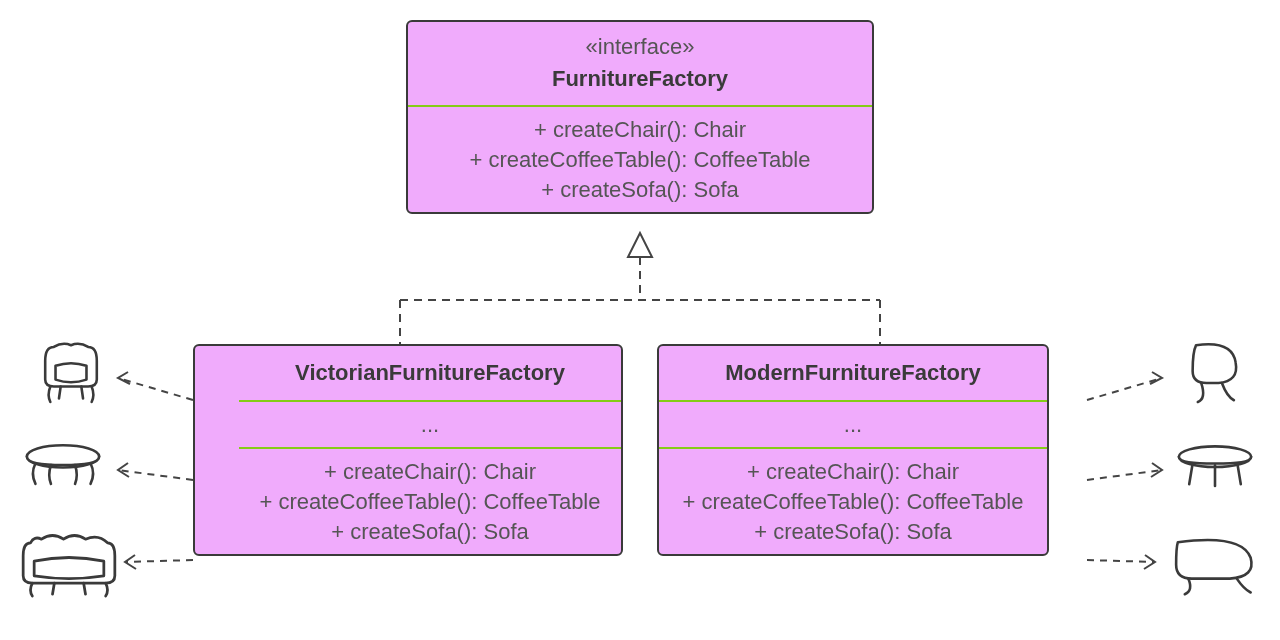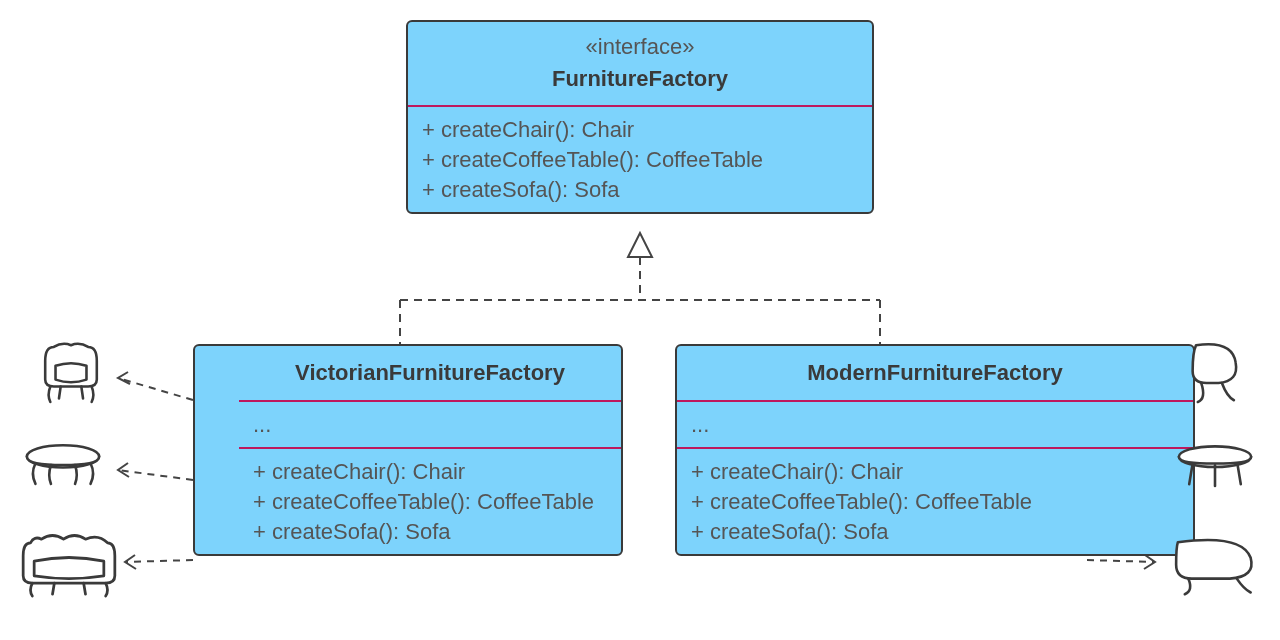--- a/index.html
+++ b/index.html
@@ -11,32 +11,33 @@
     font-family: "Segoe UI", "Helvetica Neue", Arial, sans-serif;
     color: #444;
   }
   .canvas {
     position: relative;
     width: 1280px;
     height: 640px;
   }
   .uml-box {
     position: absolute;
-    background: #7dd3fc;
+    background: #f0abfc;
     border: 2px solid #3a3a3a;
     border-radius: 6px;
     box-sizing: border-box;
     overflow: hidden;
   }
   .uml-row {
-    border-top: 2px solid #be185d;
+    border-top: 2px solid #84cc16;
     padding: 8px 14px;
     font-size: 22px;
     line-height: 1.35;
     color: #555;
+    text-align: center;
   }
   .uml-row:first-child { border-top: none; }
   .uml-head {
     text-align: center;
     padding: 10px 14px 12px 14px;
   }
   .stereotype {
     font-size: 22px;
     color: #555;
   }
@@ -118,21 +119,21 @@
       <div class="classname">VictorianFurnitureFactory</div>
     </div>
     <div class="uml-row">...</div>
     <div class="uml-row">
       <div class="op">+ createChair(): Chair</div>
       <div class="op">+ createCoffeeTable(): CoffeeTable</div>
       <div class="op">+ createSofa(): Sofa</div>
     </div>
   </div>
 
-  <div class="uml-box" style="left:657px; top:344px; width:520px;margin-left:18px;">
+  <div class="uml-box" style="left:657px; top:344px; width:392px;">
     <div class="uml-row uml-head">
       <div class="classname">ModernFurnitureFactory</div>
     </div>
     <div class="uml-row">...</div>
     <div class="uml-row">
       <div class="op">+ createChair(): Chair</div>
       <div class="op">+ createCoffeeTable(): CoffeeTable</div>
       <div class="op">+ createSofa(): Sofa</div>
     </div>
   </div>

